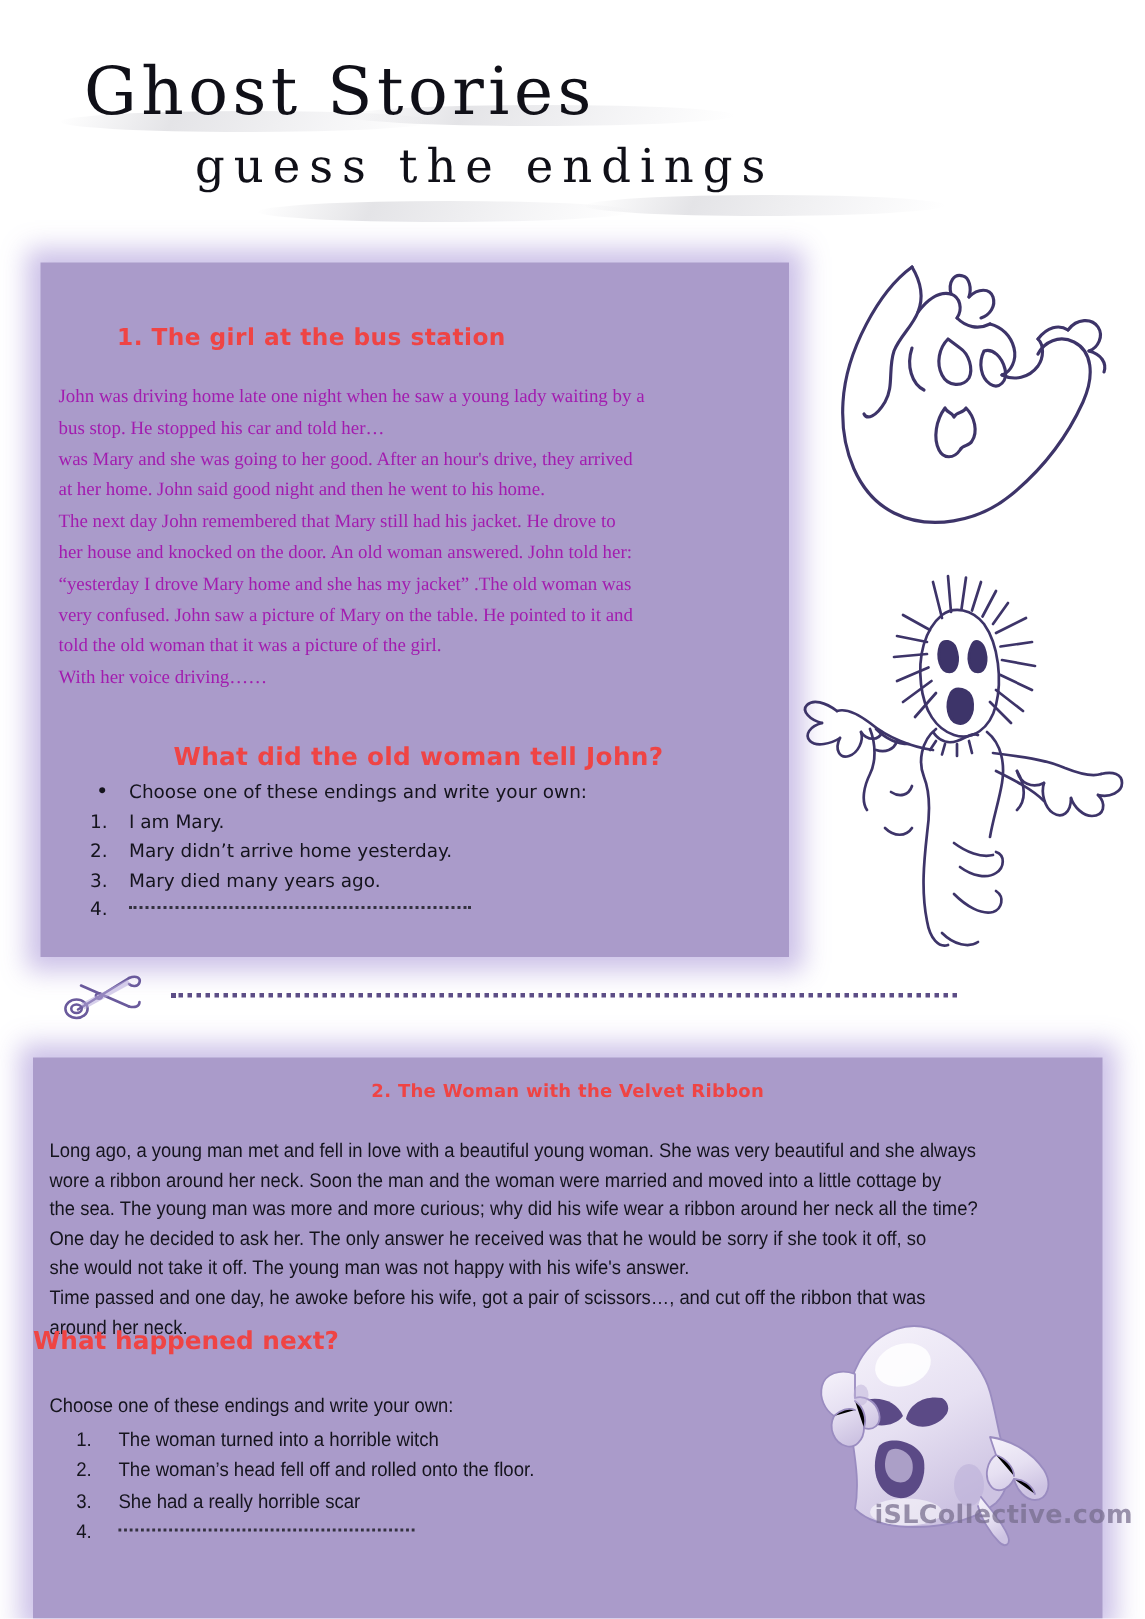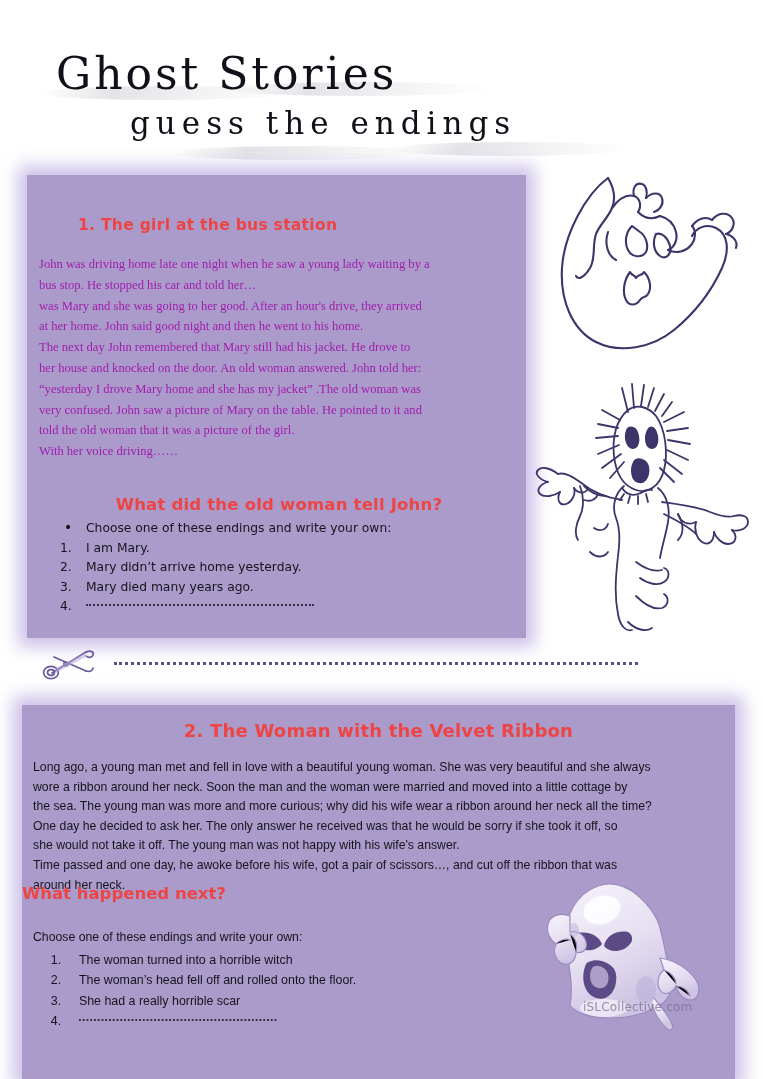--- a/index.html
+++ b/index.html
@@ -12,21 +12,21 @@
     height: 1079px;
     position: relative;
     overflow: hidden;
     font-family: "Liberation Sans", sans-serif;
   }
 
   
   #title-block {
     position: absolute;
     left: 0;
-    top: 48px;
+    top: 36px;
     width: 685px;
     height: 120px;
     text-decoration: underline;
   }
   #main-title {
     position: absolute;
     left: 56px;
     top: 0;
     font-family: "DejaVu Serif", serif;
     font-size: 44px;
@@ -163,21 +163,21 @@
     border-bottom: 3.4px dotted #5c4d86;
   }
 
   
   #story2-heading {
     position: absolute;
     left: 22px;
     top: 720px;
     width: 713px;
     text-align: center;
-    font-size: 18px;
+    font-size: 12px;
     letter-spacing: 0.2px;
   }
   #story2-body {
     position: absolute;
     left: 33px;
     top: 757px;
     width: 694px;
     font-family: "Liberation Sans Narrow", "Liberation Sans", sans-serif;
     font-size: 13.2px;
     line-height: 19.6px;
@@ -223,22 +223,22 @@
   .art { position: absolute; pointer-events: none; }
   #ghost-outline-top { left: 556px; top: 172px; }
   #ghost-screaming   { left: 528px; top: 382px; }
   #ghost-solid       { left: 540px; top: 872px; }
 
   #watermark {
     position: absolute;
     left: 583px;
     top: 1000px;
     font-family: "DejaVu Sans", sans-serif;
-    font-size: 12px;
-    font-weight: normal;
+    font-size: 17px;
+    font-weight: bold;
     color: rgba(118,108,140,0.72);
     letter-spacing: 0.2px;
     white-space: nowrap;
   }
 </style>
 </head>
 <body>
 
 <div id="title-block">
   <div class="title-smear" id="smear-a"></div>

